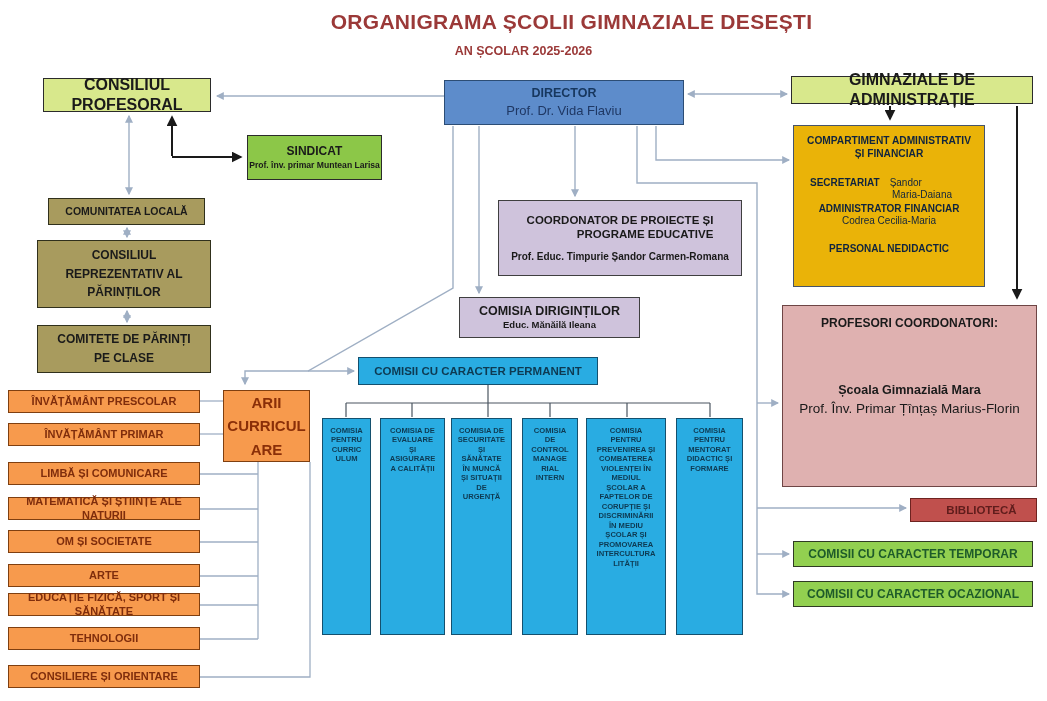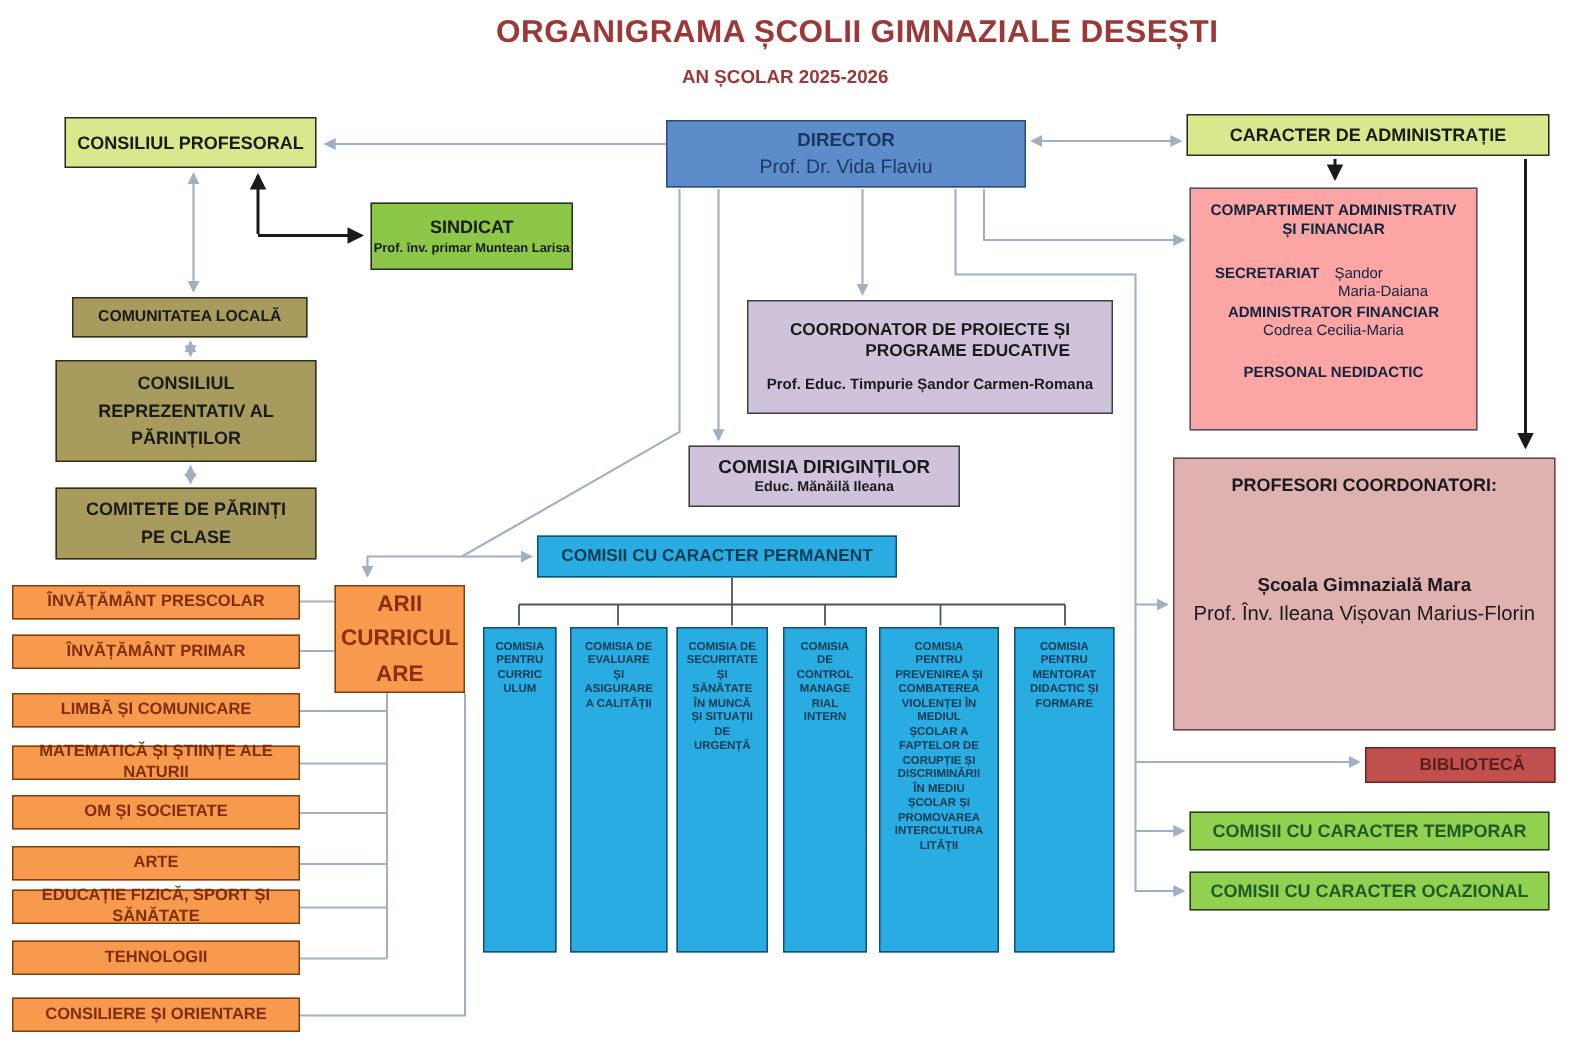--- a/index.html
+++ b/index.html
@@ -9,30 +9,30 @@
   .ttl{position:absolute;left:0;width:100%;text-align:center;font-weight:bold;color:#9B3938;}
   #main-title{top:10px;font-size:21px;letter-spacing:.3px;padding-left:48px;}
   #sub-title{top:44px;font-size:12.5px;}
   .box{position:absolute;box-sizing:border-box;border:1.6px solid #2b2b2b;
        display:flex;flex-direction:column;align-items:center;justify-content:center;
        text-align:center;font-weight:bold;color:#1a1a1a;line-height:1.25;}
   .pre{white-space:pre-line;}
   .yellowgreen{background:#D8E88C;}
   .green{background:#8CC748;}
   .blue{background:#5D8CCB;border-color:#2C4D75;}
-  .lblue{background:#fca5a5;border-color:#46546b;}
+  .lblue{background:#eab308;border-color:#46546b;}
   .khaki{background:#A89B5E;border-color:#30301c;}
   .purple{background:#CFC3DC;border-color:#3f3f3f;text-align:right;}
   .cyan{background:#29ACE2;border-color:#14506e;color:#0E3A52;}
   .orange{background:#F79A4D;border-color:#7F3F10;color:#7F2D0C;}
   .pink{background:#DFB1B0;border-color:#6e4545;}
   .red{background:#C0504D;border-color:#6e2320;color:#5F1D1C;}
   .col{justify-content:flex-start;padding-top:7px;font-size:7.6px;}
   .orow{font-size:11px;padding:0 2px;}
-  #consiliul-profesoral,#consiliul-administratie{font-size:12px;}
+  #consiliul-profesoral,#consiliul-administratie{font-size:16px;}
   #director .t{font-size:12.5px;color:#17375E;}
   #director .n{font-size:13px;color:#1F3864;font-weight:500;margin-top:2px;}
   #sindicat .t{font-size:12px;}
   #sindicat .n{font-size:8.6px;margin-top:1px;}
   #compartiment{font-size:10px;justify-content:flex-start;align-items:stretch;text-align:left;color:#10243e;}
   #compartiment .c{text-align:center;}
   #compartiment .t1{margin-top:9px;font-size:10.2px;}
   #compartiment .sec{margin-top:16px;padding-left:16px;}
   #compartiment .sec .nm{font-weight:500;margin-left:10px;}
   #compartiment .nm2{font-weight:500;padding-left:98px;}
@@ -115,21 +115,21 @@
   <div class="box green" id="sindicat" style="left:247px;top:135px;width:135px;height:45px;">
     <div class="t">SINDICAT</div>
     <div class="n">Prof. înv. primar Muntean Larisa</div>
   </div>
 
   <div class="box blue" id="director" style="left:444px;top:80px;width:240px;height:45px;">
     <div class="t">DIRECTOR</div>
     <div class="n">Prof. Dr. Vida Flaviu</div>
   </div>
 
-  <div class="box yellowgreen" id="consiliul-administratie" style="left:791px;top:76px;width:242px;height:28px;">CARACTER DE ADMINISTRAȚIE</div>
+  <div class="box yellowgreen" id="consiliul-administratie" style="left:791px;top:76px;width:242px;height:28px;">GIMNAZIALE DE ADMINISTRAȚIE</div>
 
   <div class="box lblue" id="compartiment" style="left:793px;top:125px;width:192px;height:162px;">
     <div class="c t1 pre">COMPARTIMENT ADMINISTRATIV
 ȘI FINANCIAR</div>
     <div class="sec">
       <span>SECRETARIAT</span><span class="nm">Șandor</span>
     </div>
     <div class="nm2">Maria-Daiana</div>
     <div class="c adm">ADMINISTRATOR FINANCIAR</div>
     <div class="c nm3">Codrea Cecilia-Maria</div>
@@ -158,21 +158,21 @@
 
   <div class="box cyan" id="comisii-permanent" style="left:358px;top:357px;width:240px;height:28px;">COMISII CU CARACTER PERMANENT</div>
 
   <div class="box orange pre" id="arii-curriculare" style="left:223px;top:390px;width:87px;height:72px;">ARII
 CURRICUL
 ARE</div>
 
   <div class="box pink" id="profesori-coordonatori" style="left:782px;top:305px;width:255px;height:182px;">
     <div class="t">PROFESORI COORDONATORI:</div>
     <div class="s">Școala Gimnazială Mara</div>
-    <div class="n">Prof. Înv. Ileana Vișovan Marius-Florin</div>
+    <div class="n">Prof. Înv. Primar Țînțaș Marius-Florin</div>
   </div>
 
   <div class="box red" id="biblioteca" style="left:910px;top:498px;width:127px;height:24px;">BIBLIOTECĂ</div>
 
   <div class="box greenbar" id="comisii-temporar" style="left:793px;top:541px;width:240px;height:26px;">COMISII CU CARACTER TEMPORAR</div>
 
   <div class="box greenbar" id="comisii-ocazional" style="left:793px;top:581px;width:240px;height:26px;">COMISII CU CARACTER OCAZIONAL</div>
 
 <div class="box orange orow" style="left: 8px; top: 390px; width: 192px; height: 23px;">ÎNVĂȚĂMÂNT PRESCOLAR</div>
     <div class="box orange orow" style="left: 8px; top: 423px; width: 192px; height: 23px;">ÎNVĂȚĂMÂNT PRIMAR</div>

